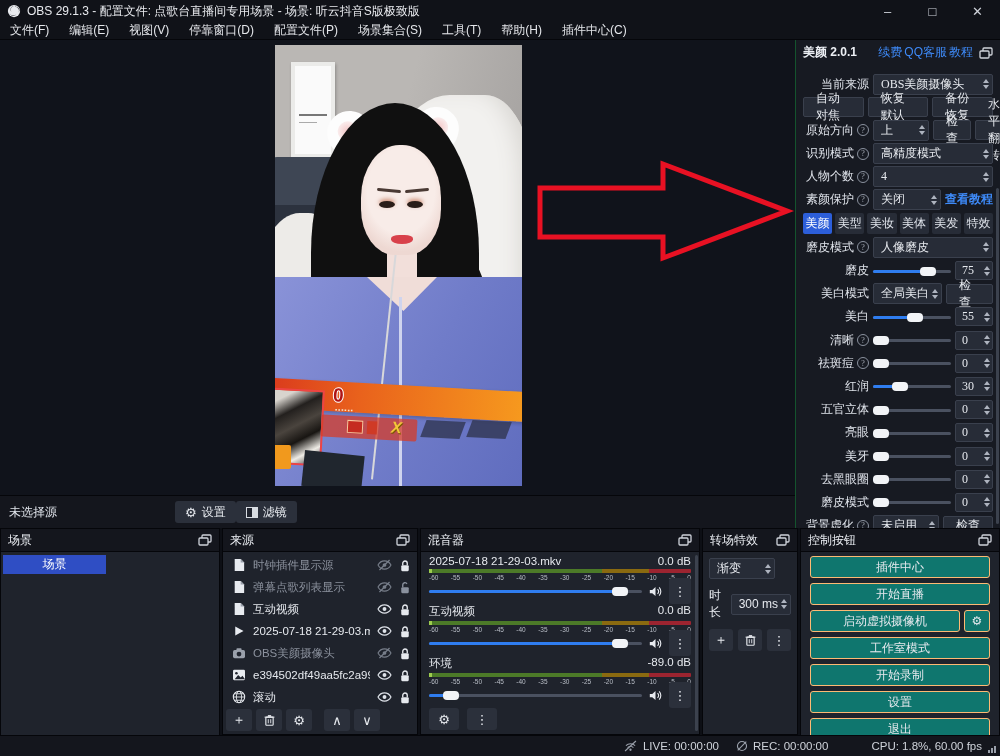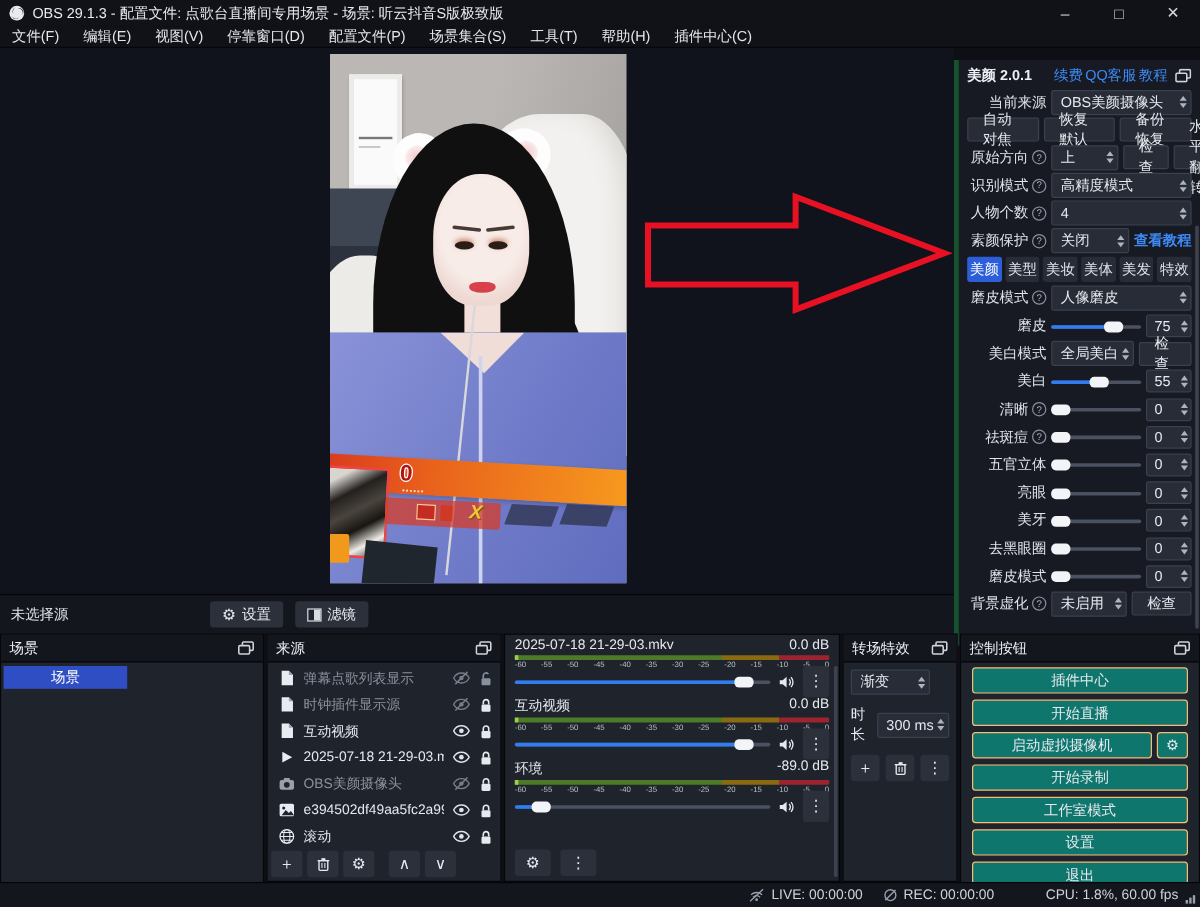--- a/index.html
+++ b/index.html
@@ -57,21 +57,21 @@
   .v-x { left:116px; top:374px; font-size:16px; font-weight:bold; font-style:italic; color:#f2c53a; transform:rotate(4deg); text-shadow:1px 1px 0 #7a5a00; }
   .v-slant { top:376px; width:40px; height:17px; background:rgba(52,58,88,.85); transform:skewX(-18deg) rotate(3deg); }
   .v-slant1 { left:148px; } .v-slant2 { left:194px; }
   .v-chip { left:-4px; top:400px; width:20px; height:24px; background:#f1991d; border-radius:2px; }
   .v-darkbtm { left:28px; top:408px; width:60px; height:36px; background:#20262e; transform:rotate(6deg); }
   .arrow-svg { left:0; top:0; width:795px; height:455px; pointer-events:none; }
 
   
   .props-row { left:0; top:495px; width:795px; height:33px; background:#14161d; border-top:1px solid #05060a; display:flex; align-items:center; }
   .props-status { margin-left:9px; color:#dfe3ea; }
-  .props-btn { height:22px; margin-left:10px; padding:0 10px; background:#2b303b; border-radius:3px; display:flex; align-items:center; gap:5px; color:#e6e9ee; }
+  .props-btn { height:22px; padding:0 10px; background:#2b303b; border-radius:3px; display:flex; align-items:center; gap:5px; color:#e6e9ee; }
   .props-btn:first-of-type { margin-left:118px; }
   .gear-glyph { font-size:13px; line-height:1; }
   .filter-glyph { width:12px; height:11px; border:1px solid #d8dce2; background:linear-gradient(90deg,#20242e 45%,#d8dce2 45%); }
 
   
   .dock { background:#1f232c; border:1px solid #05060a; }
   .dock-title { height:23px; background:#14161d; border-bottom:1px solid #05060a; display:flex; align-items:center; padding:0 7px; color:#eceff4; }
   .popout { margin-left:auto; display:flex; }
   .dock-scenes { left:0; top:528px; width:220px; height:260px; }
   .dock-sources { left:222px; top:528px; width:196px; height:207px; }
@@ -116,21 +116,21 @@
   .tr-dur { display:flex; align-items:center; gap:6px; }
   .tr-btns { display:flex; gap:5px; }
 
   
   .ctl-body { padding:4px 9px; display:flex; flex-direction:column; gap:5px; }
   .ctl-row { display:flex; gap:4px; }
   .ctl-btn { flex:1; height:22px; background:#0f766e; border:1px solid #fdba74; border-radius:3px; display:flex; align-items:center; justify-content:center; color:#e6e9ee;text-align:center; }
   .ctl-gear { width:26px; flex:none; }
 
   
-  .beauty { left:795px; top:50px; width:205px; height:488px; background:#171a22; border-left:4px solid #14532d; padding:4px 7px 4px 7px; display:flex; flex-direction:column; gap:3px; }
+  .beauty { left:795px; top:40px; width:205px; height:488px; background:#171a22; border-left:1px solid #14532d; padding:4px 7px 4px 7px; display:flex; flex-direction:column; gap:13px; }
   .b-header { display:flex; align-items:center; gap:6px; height:18px; }
   .b-title { font-weight:bold; color:#eceff4; }
   .b-link { color:#3e8af8; margin-left:2px; }
   .b-row { display:flex; align-items:center; height:20px; gap:4px; }
   .b-label { width:66px; text-align:right; color:#dfe3ea; display:flex; justify-content:flex-end; align-items:center; gap:3px; flex:none; }
   .help { width:12px; height:12px; border:1px solid #8a919e; border-radius:50%; font-size:8px; color:#aeb4bf; display:inline-flex; align-items:center; justify-content:center; flex:none; }
   .b-btn { height:20px; background:#272c37; border:1px solid #3a404d; border-radius:2px; display:flex; align-items:center; justify-content:center; padding:0 12px; color:#e6e9ee; }
   .b-btn.flex { flex:1; }
   .b-tabs { display:flex; gap:3px; height:21px; }
   .b-tab { flex:1; background:#272c37; border-radius:2px; display:flex; align-items:center; justify-content:center; color:#dfe3ea; }
@@ -245,21 +245,21 @@
     <span id="beauty-links"><span class="b-link">续费</span><span class="b-link">QQ客服</span><span class="b-link">教程</span></span>
     <span class="popout">
         <span style="display: inline-flex;">
           <svg width="14" height="12" viewBox="0 0 14 12">
             <rect x="4" y="1" width="9" height="7" rx="1" fill="none" stroke="#cfd3da" stroke-width="1.3"></rect>
             <rect x="1" y="4" width="9" height="7" rx="1" fill="#171a22" stroke="#cfd3da" stroke-width="1.3"></rect>
           </svg>
         </span>
       </span>
   </div>
-  <div id="beauty-rows" style="display:flex;flex-direction:column;gap:3.2px;">
+  <div id="beauty-rows" style="display:flex;flex-direction:column;gap:3.2px;font-family:Liberation Serif, serif;">
       <div class="b-row">
         <span class="b-label">
           <span>当前来源</span>
         </span>
         <div class="selectbox" style="flex: 1 1 0%;">
           <span class="val">OBS美颜摄像头</span>
           <span class="updown">
             <i class="tri up"></i>
             <i class="tri dn"></i>
           </span>
@@ -424,20 +424,37 @@
         <div class="spinbox">
           <span class="sval">0</span>
           <span class="updown">
             <i class="tri up"></i>
             <i class="tri dn"></i>
           </span>
         </div>
       </div>
       <div class="b-row">
         <span class="b-label">
+          <span>红润</span>
+        </span>
+        <div class="hslider">
+          <div class="trk"></div>
+          <div class="fill" style="width:calc((100% - 14px) * 0.3 + 7px)"></div>
+          <div class="knob" style="left:calc((100% - 16px) * 0.3)"></div>
+        </div>
+        <div class="spinbox">
+          <span class="sval">30</span>
+          <span class="updown">
+            <i class="tri up"></i>
+            <i class="tri dn"></i>
+          </span>
+        </div>
+      </div>
+      <div class="b-row">
+        <span class="b-label">
           <span>五官立体</span>
         </span>
         <div class="hslider">
           <div class="trk"></div>
           <div class="fill" style="width:calc((100% - 14px) * 0 + 7px)"></div>
           <div class="knob" style="left:calc((100% - 16px) * 0)"></div>
         </div>
         <div class="spinbox">
           <span class="sval">0</span>
           <span class="updown">
@@ -582,54 +599,54 @@
       </span>
   </div>
   <div id="source-list" style="padding-top:2px;">
       <div class="src-row dim">
         <span class="src-ic" style="display: inline-flex;">
           <svg width="12" height="14" viewBox="0 0 14 16">
             <path d="M2 1h7l4 4v10H2z" fill="#e8ebf0"></path>
             <path d="M9 1v4h4" fill="#9aa0ab"></path>
           </svg>
         </span>
-        <span class="lbl">弹幕点歌列表显示</span>
+        <span class="lbl">时钟插件显示源</span>
         <span style="display: inline-flex;">
           <svg width="15" height="12" viewBox="0 0 16 13">
             <path d="M8 2C4.7 2 2 4.6 1 6.5 2 8.4 4.7 11 8 11s6-2.6 7-4.5C14 4.6 11.3 2 8 2z" fill="none" stroke="#777e8a" stroke-width="1.2"></path>
             <circle cx="8" cy="6.5" r="2" fill="#777e8a"></circle>
             <line x1="2.5" y1="12" x2="13.5" y2="1" stroke="#777e8a" stroke-width="1.4"></line>
           </svg>
         </span>
         <span style="display: inline-flex;">
           <svg width="12" height="13" viewBox="0 0 16 17">
-            <rect x="3" y="8" width="10" height="8" rx="1.5" fill="#8a919e"></rect>
-            <path d="M5 8V5a3 3 0 0 1 5.6-1.4" fill="none" stroke="#8a919e" stroke-width="1.8"></path>
+            <rect x="3" y="8" width="10" height="8" rx="1.5" fill="#e6e9ee"></rect>
+            <path d="M5 8V5.5a3 3 0 0 1 6 0V8" fill="none" stroke="#e6e9ee" stroke-width="1.8"></path>
           </svg>
         </span>
       </div>
       <div class="src-row dim">
         <span class="src-ic" style="display: inline-flex;">
           <svg width="12" height="14" viewBox="0 0 14 16">
             <path d="M2 1h7l4 4v10H2z" fill="#e8ebf0"></path>
             <path d="M9 1v4h4" fill="#9aa0ab"></path>
           </svg>
         </span>
-        <span class="lbl">时钟插件显示源</span>
+        <span class="lbl">弹幕点歌列表显示</span>
         <span style="display: inline-flex;">
           <svg width="15" height="12" viewBox="0 0 16 13">
             <path d="M8 2C4.7 2 2 4.6 1 6.5 2 8.4 4.7 11 8 11s6-2.6 7-4.5C14 4.6 11.3 2 8 2z" fill="none" stroke="#777e8a" stroke-width="1.2"></path>
             <circle cx="8" cy="6.5" r="2" fill="#777e8a"></circle>
             <line x1="2.5" y1="12" x2="13.5" y2="1" stroke="#777e8a" stroke-width="1.4"></line>
           </svg>
         </span>
         <span style="display: inline-flex;">
           <svg width="12" height="13" viewBox="0 0 16 17">
-            <rect x="3" y="8" width="10" height="8" rx="1.5" fill="#e6e9ee"></rect>
-            <path d="M5 8V5.5a3 3 0 0 1 6 0V8" fill="none" stroke="#e6e9ee" stroke-width="1.8"></path>
+            <rect x="3" y="8" width="10" height="8" rx="1.5" fill="#8a919e"></rect>
+            <path d="M5 8V5a3 3 0 0 1 5.6-1.4" fill="none" stroke="#8a919e" stroke-width="1.8"></path>
           </svg>
         </span>
       </div>
       <div class="src-row">
         <span class="src-ic" style="display: inline-flex;">
           <svg width="12" height="14" viewBox="0 0 14 16">
             <path d="M2 1h7l4 4v10H2z" fill="#e8ebf0"></path>
             <path d="M9 1v4h4" fill="#9aa0ab"></path>
           </svg>
         </span>
@@ -749,20 +766,31 @@
         </span>
       </div>
     <div class="tb-btn">⚙</div>
     <div class="tb-gap"></div>
     <div class="tb-btn">∧</div>
     <div class="tb-btn">∨</div>
   </div>
 </div>
 
 <div class="abs dock dock-mixer">
+  <div class="dock-title">
+    <span>混音器</span>
+    <span class="popout">
+        <span style="display: inline-flex;">
+          <svg width="14" height="12" viewBox="0 0 14 12">
+            <rect x="4" y="1" width="9" height="7" rx="1" fill="none" stroke="#cfd3da" stroke-width="1.3"></rect>
+            <rect x="1" y="4" width="9" height="7" rx="1" fill="#171a22" stroke="#cfd3da" stroke-width="1.3"></rect>
+          </svg>
+        </span>
+      </span>
+  </div>
   <div id="mixer-list">
       <div class="mx-ch">
         <div class="mx-head">
           <span>2025-07-18 21-29-03.mkv</span>
           <span>0.0 dB</span>
         </div>
         <div class="mx-strip">
           <i></i>
         </div>
         <div class="mx-ticks">
@@ -944,24 +972,24 @@
         <div class="ctl-btn">插件中心</div>
       </div>
       <div class="ctl-row">
         <div class="ctl-btn">开始直播</div>
       </div>
       <div class="ctl-row">
         <div class="ctl-btn">启动虚拟摄像机</div>
         <div class="ctl-btn ctl-gear">⚙</div>
       </div>
       <div class="ctl-row">
+        <div class="ctl-btn">工作室模式</div>
+      </div>
+      <div class="ctl-row">
         <div class="ctl-btn">开始录制</div>
-      </div>
-      <div class="ctl-row">
-        <div class="ctl-btn">工作室模式</div>
       </div>
       <div class="ctl-row">
         <div class="ctl-btn">设置</div>
       </div>
       <div class="ctl-row">
         <div class="ctl-btn">退出</div>
       </div>
     </div>
 </div>
 

